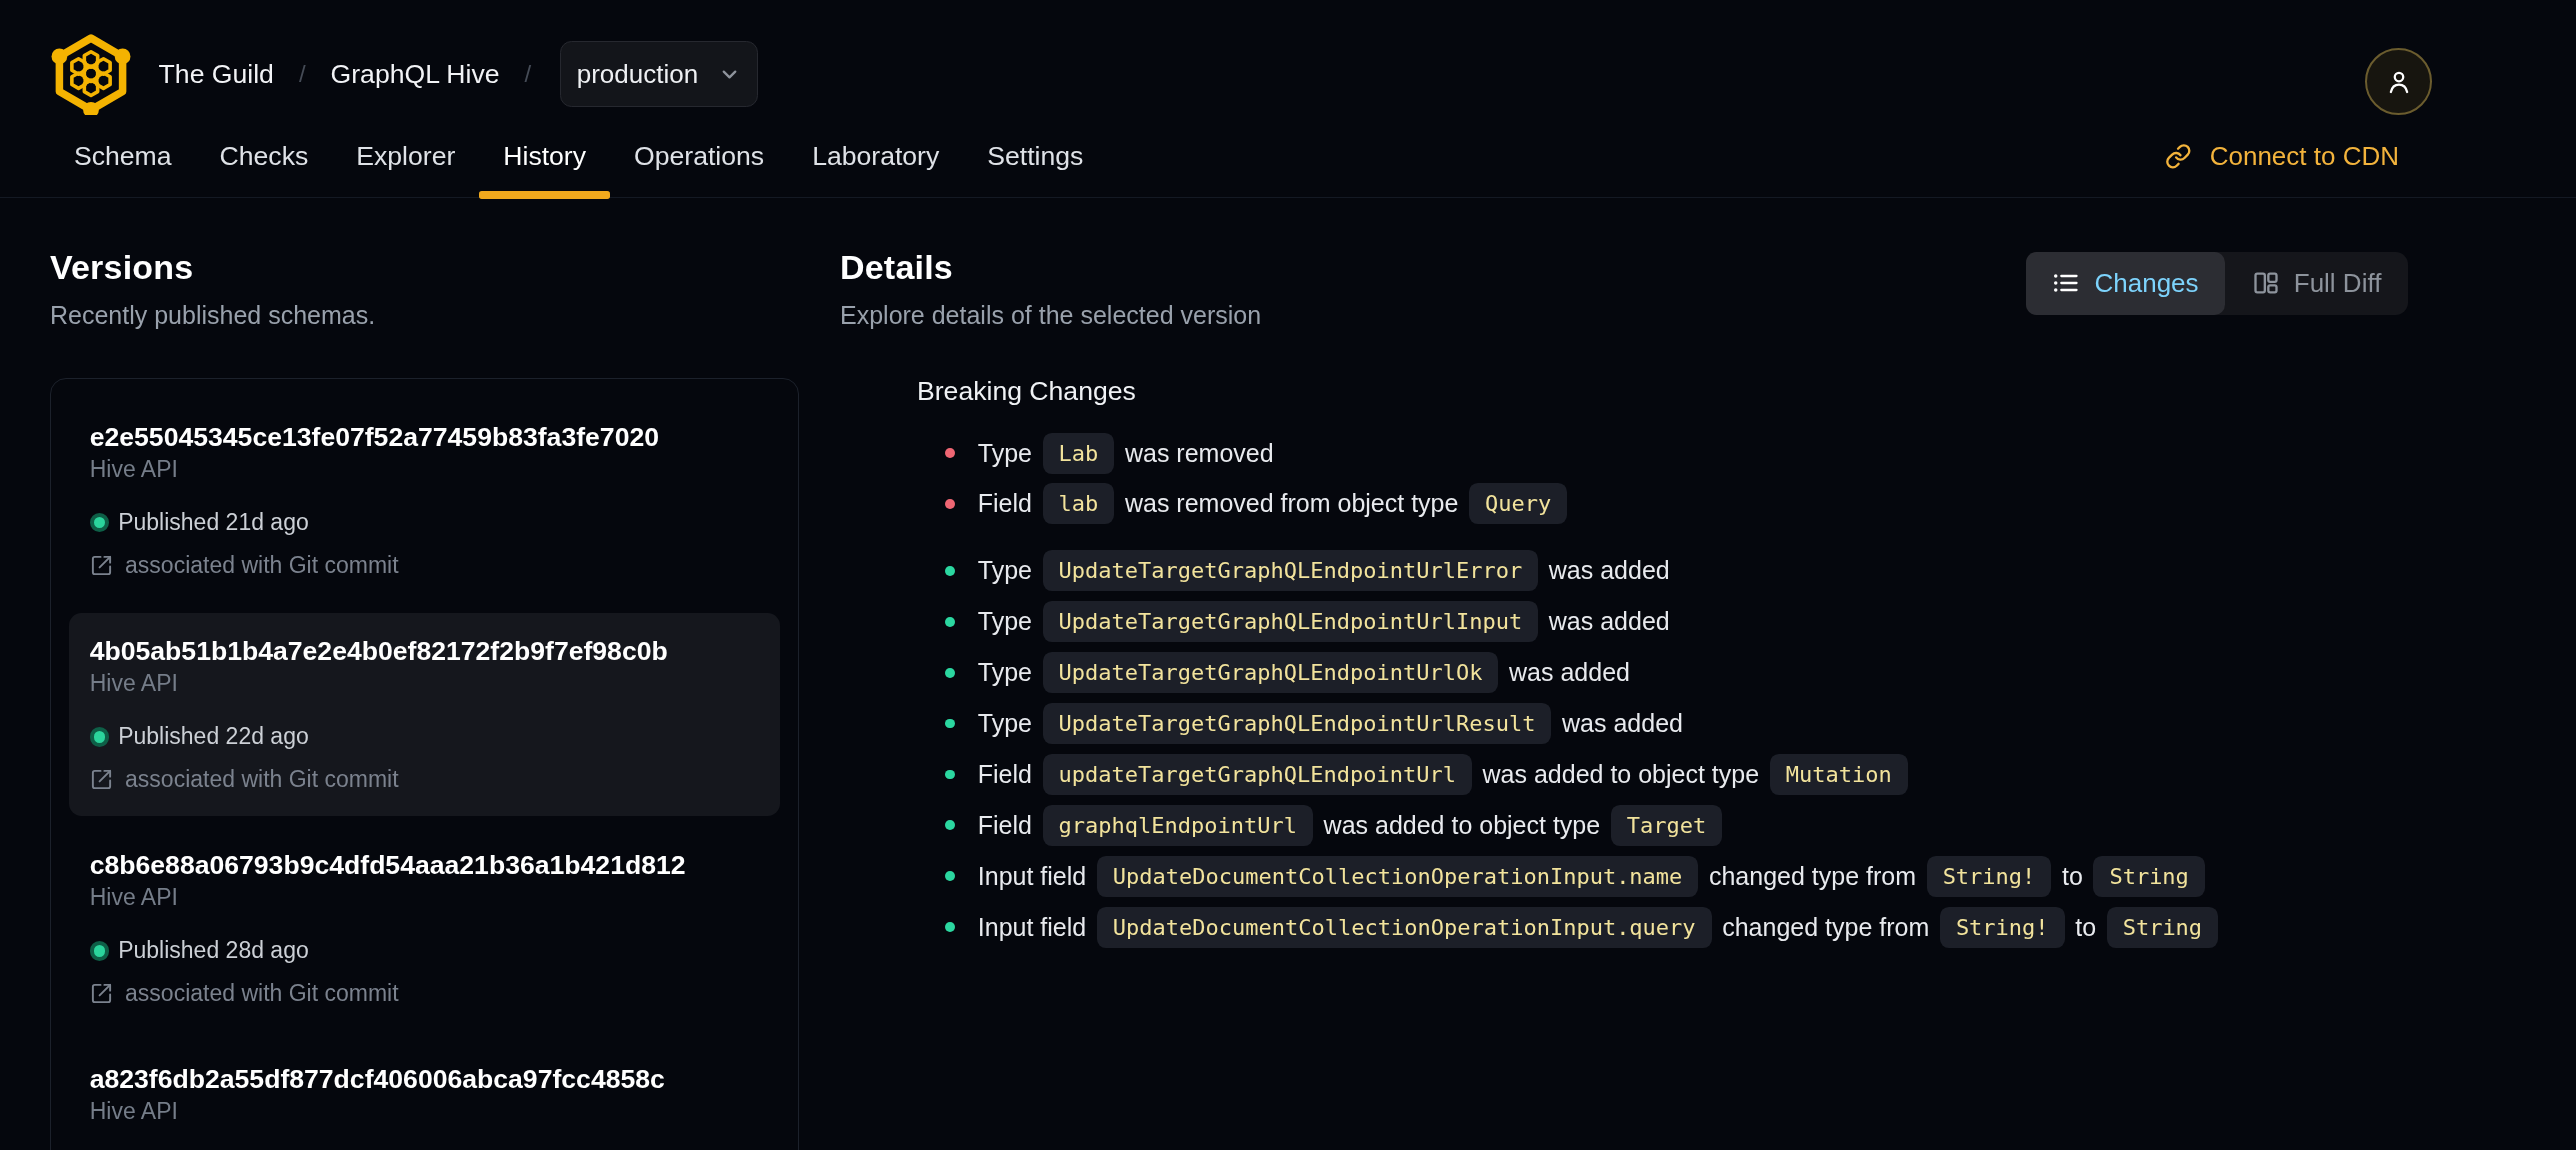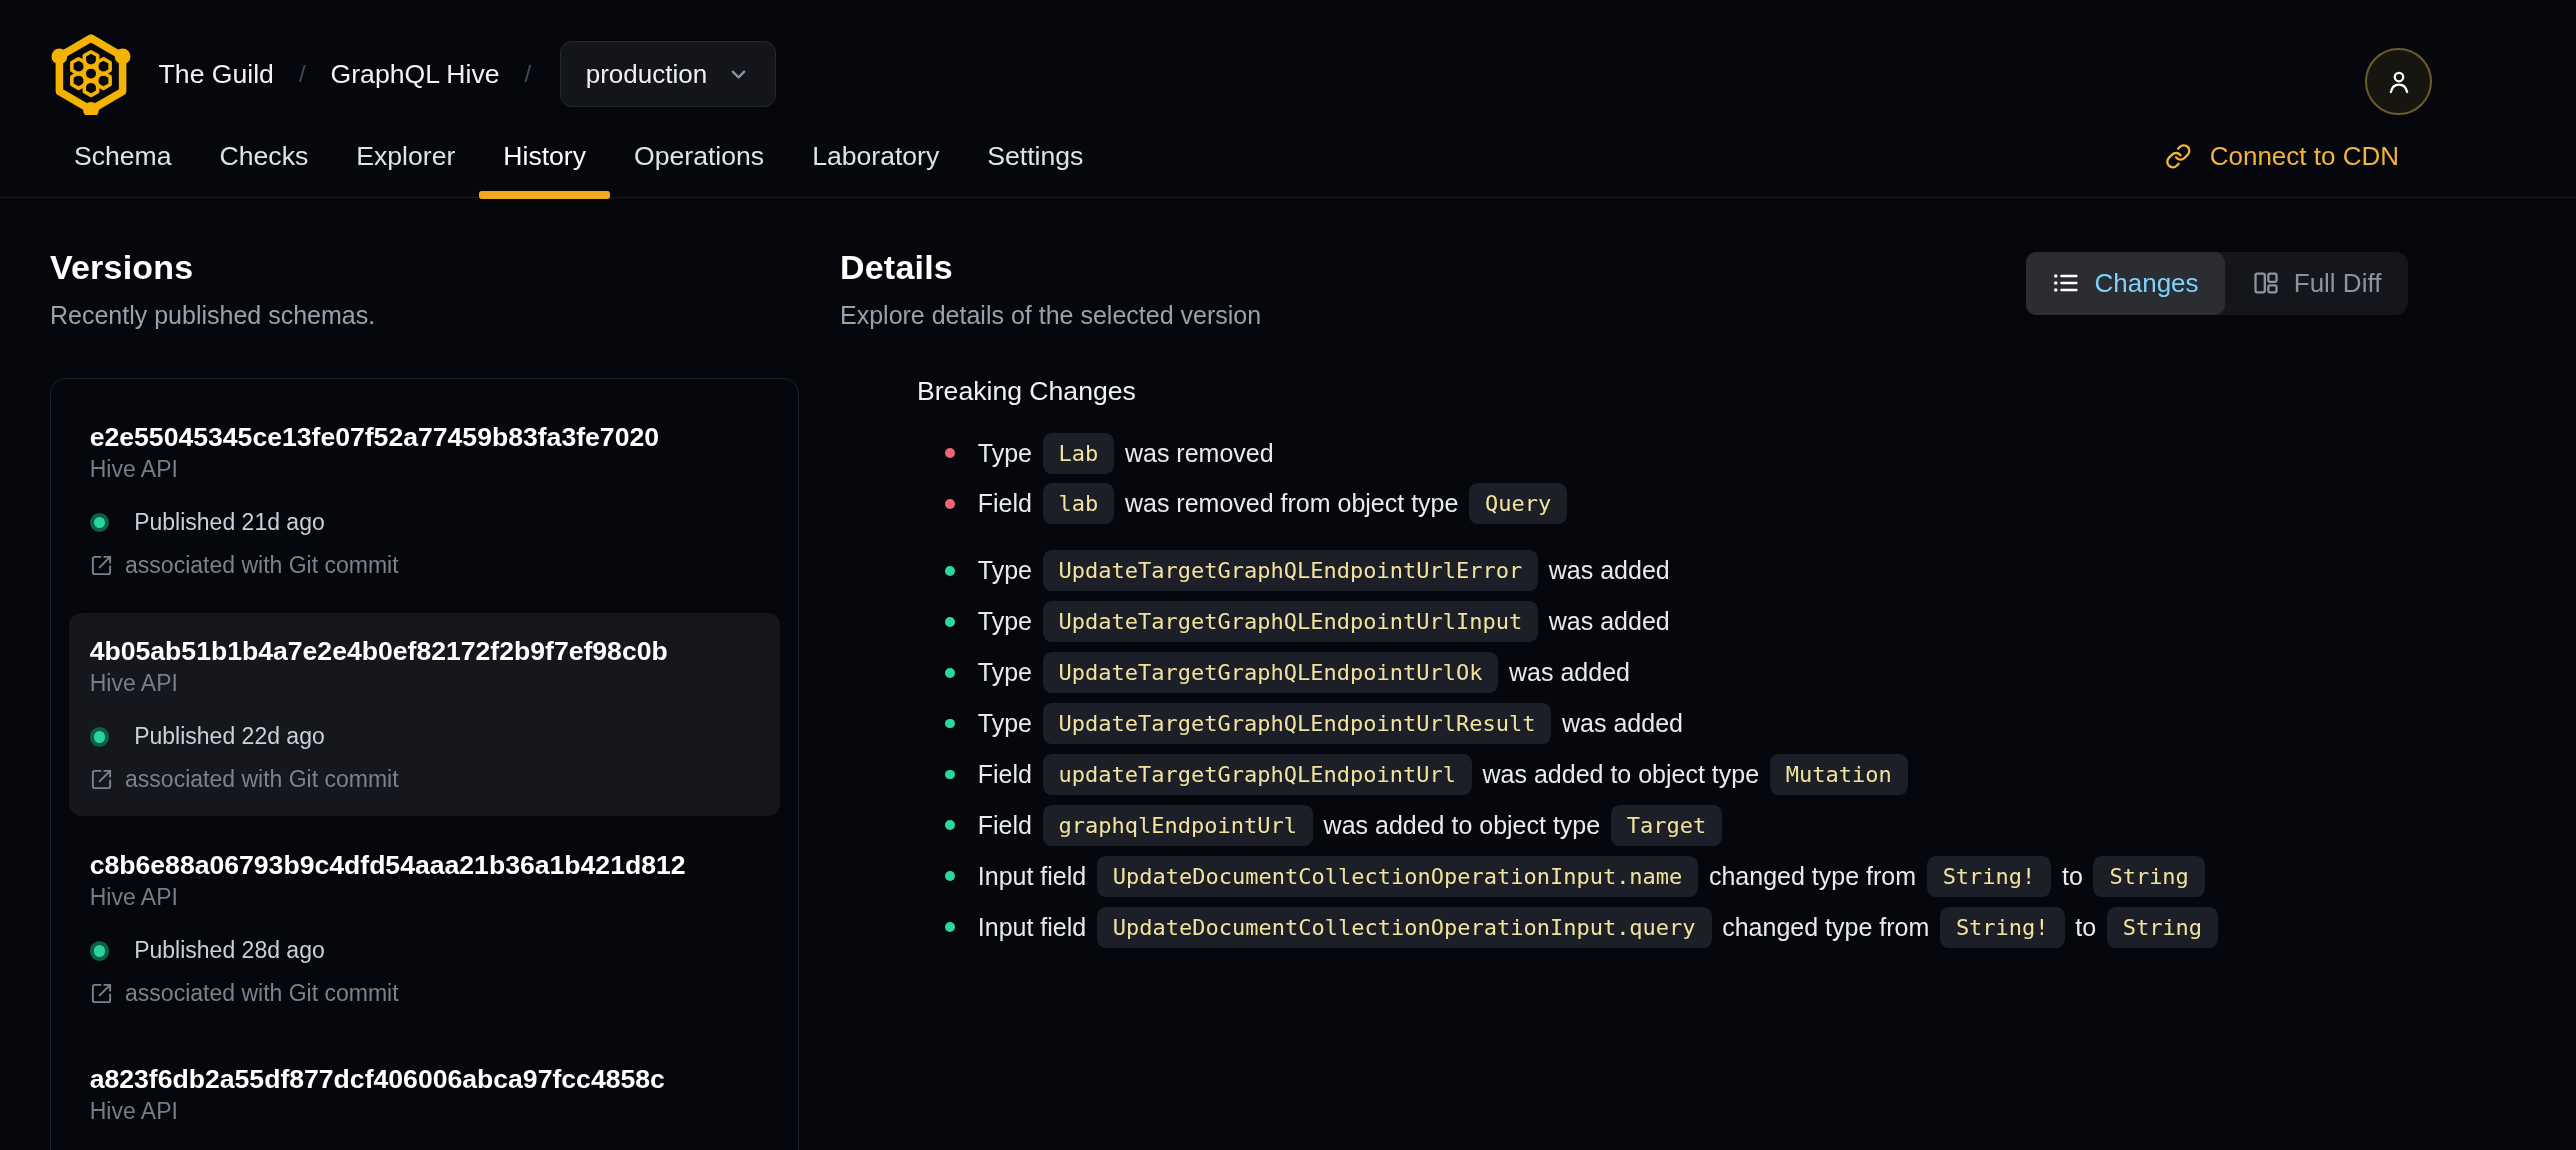--- a/index.html
+++ b/index.html
@@ -30,21 +30,21 @@
     padding:32px 144px 0 50px;height:115px;
   }
   .brand-row{display:flex;align-items:center;gap:26.6px}
   .logo{width:82px;height:82px;display:block;flex:none}
   .crumbs{display:flex;align-items:center;gap:25px;font-size:26.6px}
   .crumb{color:#f2f3f6;font-weight:500}
   .sep{color:#454b56;font-size:24px}
   .target-select{
     display:flex;align-items:center;gap:19.5px;
     background:#13151a;border:1.8px solid #26282f;border-radius:11.5px;
-    height:66px;padding:0 25px;color:#eef0f3;font-size:26px;margin-left:3.5px;
+    height:66px;padding:0 16px;color:#eef0f3;font-size:26px;margin-left:3.5px;
   }
   .avatar{
     width:67px;height:67px;border-radius:50%;
     border:2.7px solid #6b5c2e;background:#17150f;
     display:flex;align-items:center;justify-content:center;padding:0;
   }
 
   
   .tabsrow{
     display:flex;align-items:center;justify-content:space-between;
@@ -66,21 +66,21 @@
   .main{display:grid;grid-template-columns:749px 1fr;gap:41px;padding:50px 168px 0 50px}
   .panel-title{font-size:34px;font-weight:700;margin:0;color:#fff;letter-spacing:0.2px}
   .sub{font-size:25px;color:#99a1ac;margin:14px 0 0}
 
   
   .version-list{margin-top:48px;border:1.8px solid #1c212b;border-radius:16px;padding:19.5px 17.7px}
   .vcard{padding:23px 21px;border-radius:12.4px;margin-bottom:10.6px}
   .vcard.selected{background:#15171d}
   .vhash{font-size:26.6px;font-weight:600;color:#fff}
   .vservice{font-size:23px;color:#757d89;margin-top:3px}
-  .vpub{display:flex;align-items:center;gap:25px;margin-top:26.6px;font-size:23px;color:#ccd0d6}
+  .vpub{display:flex;align-items:center;gap:9px;margin-top:26.6px;font-size:23px;color:#ccd0d6}
   .vdot{width:19.5px;height:19.5px;border-radius:50%;background:var(--dot);border:4.4px solid var(--dot-ring);flex:none}
   .vcommit{display:flex;align-items:center;gap:12.4px;margin-top:16px;font-size:23px;color:#7b828e}
   .vcommit svg{flex:none}
 
   
   .details-head{display:flex;justify-content:space-between;align-items:flex-start}
   .segmented{display:flex;background:#15161b;border-radius:12.4px;margin-top:3.5px}
   .seg{
     display:flex;align-items:center;gap:14px;border:none;background:transparent;
     padding:16px 26.6px;font-size:26px;color:#8d939c;border-radius:10.6px;font-weight:500;

